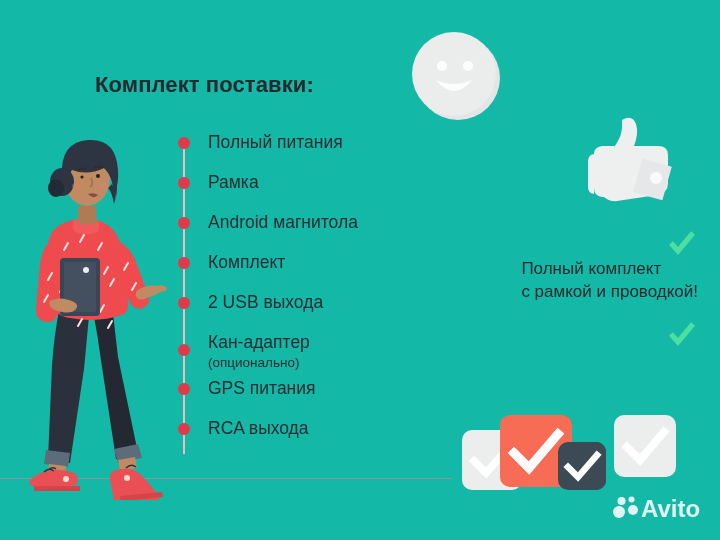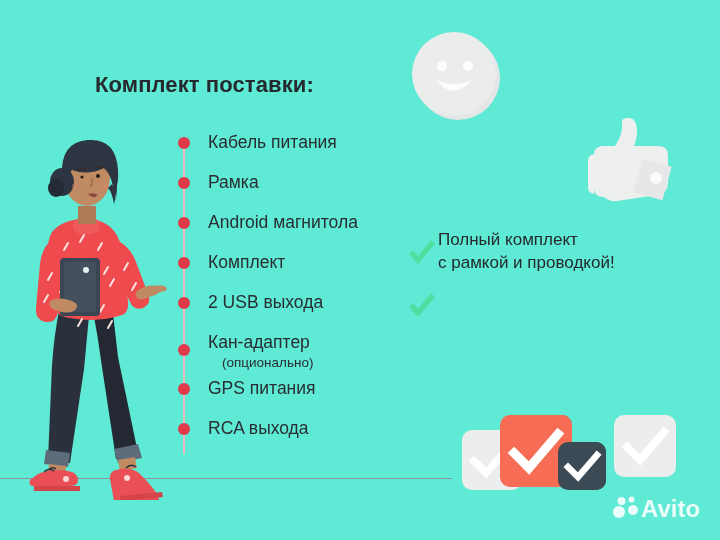--- a/index.html
+++ b/index.html
@@ -11,21 +11,21 @@
     width: 720px;
     height: 540px;
     background: #ffffff;
     font-family: "Liberation Sans", "DejaVu Sans", sans-serif;
     overflow: hidden;
   }
   .canvas {
     position: relative;
     width: 720px;
     height: 540px;
-    background: #5eead4;
+    background: #14b8a6;
     overflow: hidden;
   }
 
   
   .deco {
     position: absolute;
     pointer-events: none;
   }
   .smiley-deco { left: 408px; top: 28px; width: 96px; height: 96px; }
   .thumb-deco  { left: 578px; top: 110px; width: 104px; height: 106px; }
@@ -100,37 +100,38 @@
     color: #2a2d33;
     line-height: 24px;
     white-space: nowrap;
     display: block;
   }
   .spec-sublabel {
     font-size: 13.5px;
     color: #2a2d33;
     line-height: 17px;
     display: block;
-    margin-left: 14px;
+    margin-left: 0;
     white-space: nowrap;
   }
   .spec-item.compact { height: 46px; }
 
   
   .highlights {
     position: absolute;
     left: 408px;
     top: 228px;
     width: 290px;
   }
   .highlight-row {
     position: relative;
     display: flex;
-    align-items: center;
+    align-items: flex-end;
     margin-bottom: 16px;
+    flex-direction: column;
   }
   .check-mark {
     flex: 0 0 auto;
     width: 28px;
     height: 28px;
     margin-top: 1px;
     margin-right: 2px;
   }
   .highlight-text {
     font-size: 17px;
@@ -283,21 +284,21 @@
   </div>
 
   <div class="page-title">Комплект поставки:</div>
 
   <div class="spec-list">
     <div class="spec-rail"></div>
 
     <div class="spec-item">
       <span class="spec-dot"></span>
       <span class="spec-texts">
-        <span class="spec-label">Кабель питания</span>
+        <span class="spec-label">Полный питания</span>
       </span>
     </div>
 
     <div class="spec-item">
       <span class="spec-dot"></span>
       <span class="spec-texts">
         <span class="spec-label">Рамка</span>
       </span>
     </div>
 

